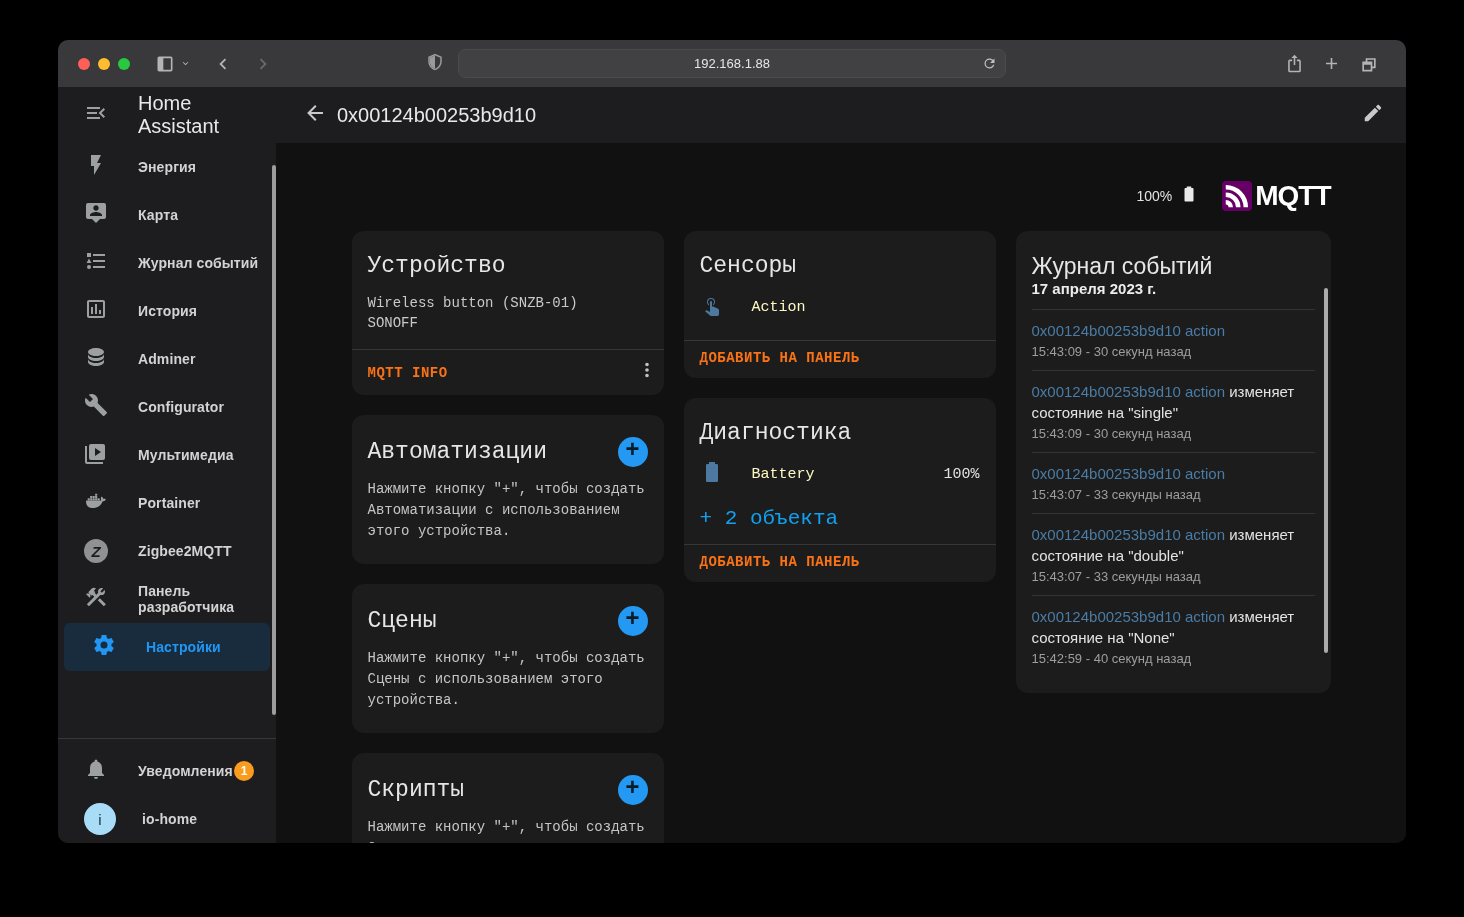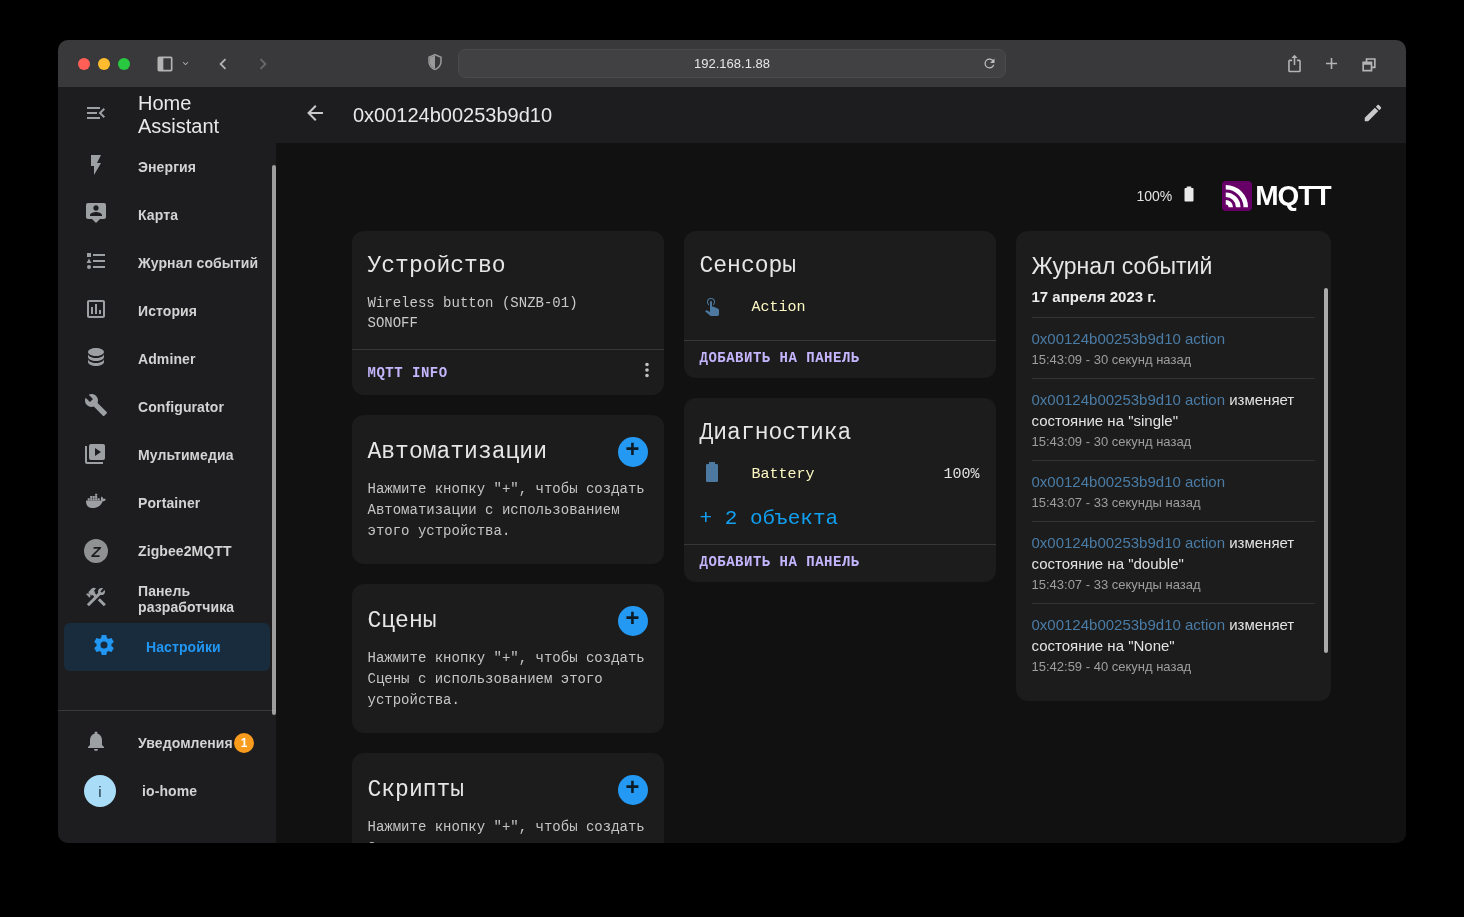--- a/index.html
+++ b/index.html
@@ -28,31 +28,31 @@
   .sb-header { height:56px; display:flex; align-items:center; padding-left:26px; }
   .sb-header .title { font-size:20px; color:#e8e8e8; margin-left:30px; }
   .sb-item { height:48px; display:flex; align-items:center; padding-left:26px; cursor:pointer; }
   .sb-item .lbl { margin-left:30px; font-size:14px; font-weight:bold; color:#d3d3d3; letter-spacing:.1px; }
   .sb-item svg, .sb-header svg { fill:#9da0a2; }
   .sb-item.selected { background:#182c3d; border-radius:6px; margin:0 6px; padding-left:28px; }
   .sb-item.selected .lbl { color:#2196f3; }
   .sb-item.selected svg { fill:#2196f3; }
   .z-circle { width:24px; height:24px; border-radius:50%; background:#8f9193; color:#1d1d1f; font-weight:bold; font-size:15px; display:flex; align-items:center; justify-content:center; font-style:italic; }
   .sb-scroll { position:absolute; right:0px; top:78px; width:4px; height:550px; background:#9d9d9d; border-radius:2px; }
-  .sb-bottom { position:absolute; bottom:28px; left:0; right:0; }
+  .sb-bottom { position:absolute; bottom:0; left:0; right:0; }
   .sb-div { height:1px; background:rgba(255,255,255,.12); margin-bottom:8px; }
   .badge { width:20px; height:20px; border-radius:50%; background:#fb920c; background:#fa9214; background:#f99b1d; color:#fff; font-size:12px; font-weight:bold; display:flex; align-items:center; justify-content:center; margin-left:auto; margin-right:22px; }
   .avatar { width:32px; height:32px; border-radius:50%; background:#a9dcf7; color:#1d2f3a; font-size:15px; display:flex; align-items:center; justify-content:center; margin-left:-4px; }
   .sb-item.user { padding-left:30px; }
   .sb-item.user .lbl { margin-left:26px; font-weight:bold; }
 
   
   .main { flex:1; display:flex; flex-direction:column; min-width:0; }
   .main-header { height:56px; background:#1d1d1f; display:flex; align-items:center; padding:0 22px 0 27px; }
-  .main-header .ptitle { font-size:20px; color:#e8e8e8; margin-left:26px; }
+  .main-header .ptitle { font-size:20px; color:#e8e8e8; margin-left:10px; }
   .main-header svg { fill:#c9c9c9; }
   .mh-spacer { flex:1; }
   .content { flex:1; background:#111; overflow:hidden; }
   .inner { width:979px; margin:0 auto; padding-top:36px; }
 
   .status-row { display:flex; justify-content:flex-end; align-items:center; height:34px; margin-bottom:18px; gap:8px; }
   .pct { color:#e3e3e3; font-size:14px; }
   .batt-white svg { fill:#eaeaea; }
   .mqtt-logo { display:flex; align-items:center; gap:3px; margin-left:16px; }
   .mqtt-sq { width:30px; height:30px; background:#660066; border-radius:4px; display:flex; align-items:flex-end; }
@@ -62,32 +62,32 @@
   .col { display:flex; flex-direction:column; gap:20px; }
   .col1,.col2 { width:312px;font-family:Liberation Mono, monospace; } .col3 { width:315px; }
 
   .card { background:#1c1c1c; border-radius:12px; position:relative; }
   .card h2 { font-size:23px; font-weight:normal; color:#e6e6e6; }
   .cpad { padding:22px 16px 0 16px; }
   .divider { height:1px; background:rgba(255,255,255,.12); }
   .muted { color:#c9c9c9; font-size:14px; line-height:20px; }
   .desc { color:#c5c5c5; font-size:14px; line-height:21px; margin-top:12px; padding-bottom:18px; }
   .card-footer { display:flex; align-items:center; justify-content:space-between; padding:9px 6px 9px 16px; }
-  .blue-btn { color:#c4b5fd; font-size:14px; font-weight:bold; letter-spacing:.5px; cursor:pointer; }
+  .blue-btn { color:#f97316; font-size:14px; font-weight:bold; letter-spacing:.5px; cursor:pointer; }
   .dots svg { fill:#c2c2c2; }
   .head-row { display:flex; align-items:center; justify-content:space-between; }
   .plus-fab { width:30px; height:30px; border-radius:50%; background:#2499f3; color:#0d1b26; font-size:24px; font-weight:bold; display:flex; align-items:center; justify-content:center; line-height:0; padding-bottom:2px; cursor:pointer; }
 
   .ent-row { display:flex; align-items:center; padding:14px 16px 12px 16px; }
   .ent-row svg { fill:#4d79a1; }
   .ent-name { margin-left:28px; font-size:15px; color:#fef9c3; }
   .ent-val { margin-left:auto; font-size:15px; color:#e2e2e2; }
   .more-link { color:#11a0f0; font-size:21px; padding:6px 16px 14px 16px; cursor:pointer; }
 
-  .lb-date { font-size:15px; font-weight:bold; color:#ececec; margin:8px 0 12px 0; }
+  .lb-date { font-size:15px; font-weight:bold; color:#ececec; margin:0 0 12px 0; }
   .lb-entry { border-top:1px solid rgba(255,255,255,.1); padding:10px 0 11px 0; }
   .lb-msg { font-size:15px; line-height:21px; }
   .lb-entity { color:#4a7ca6; cursor:pointer; }
   .lb-text { color:#e3e3e3; }
   .lb-time { font-size:13px; color:#9e9e9e; margin-top:3px; }
   .lb-scroll { position:absolute; right:3px; top:57px; width:4px; height:365px; background:#ababab; border-radius:2px; }
 </style>
 </head>
 <body>
 

